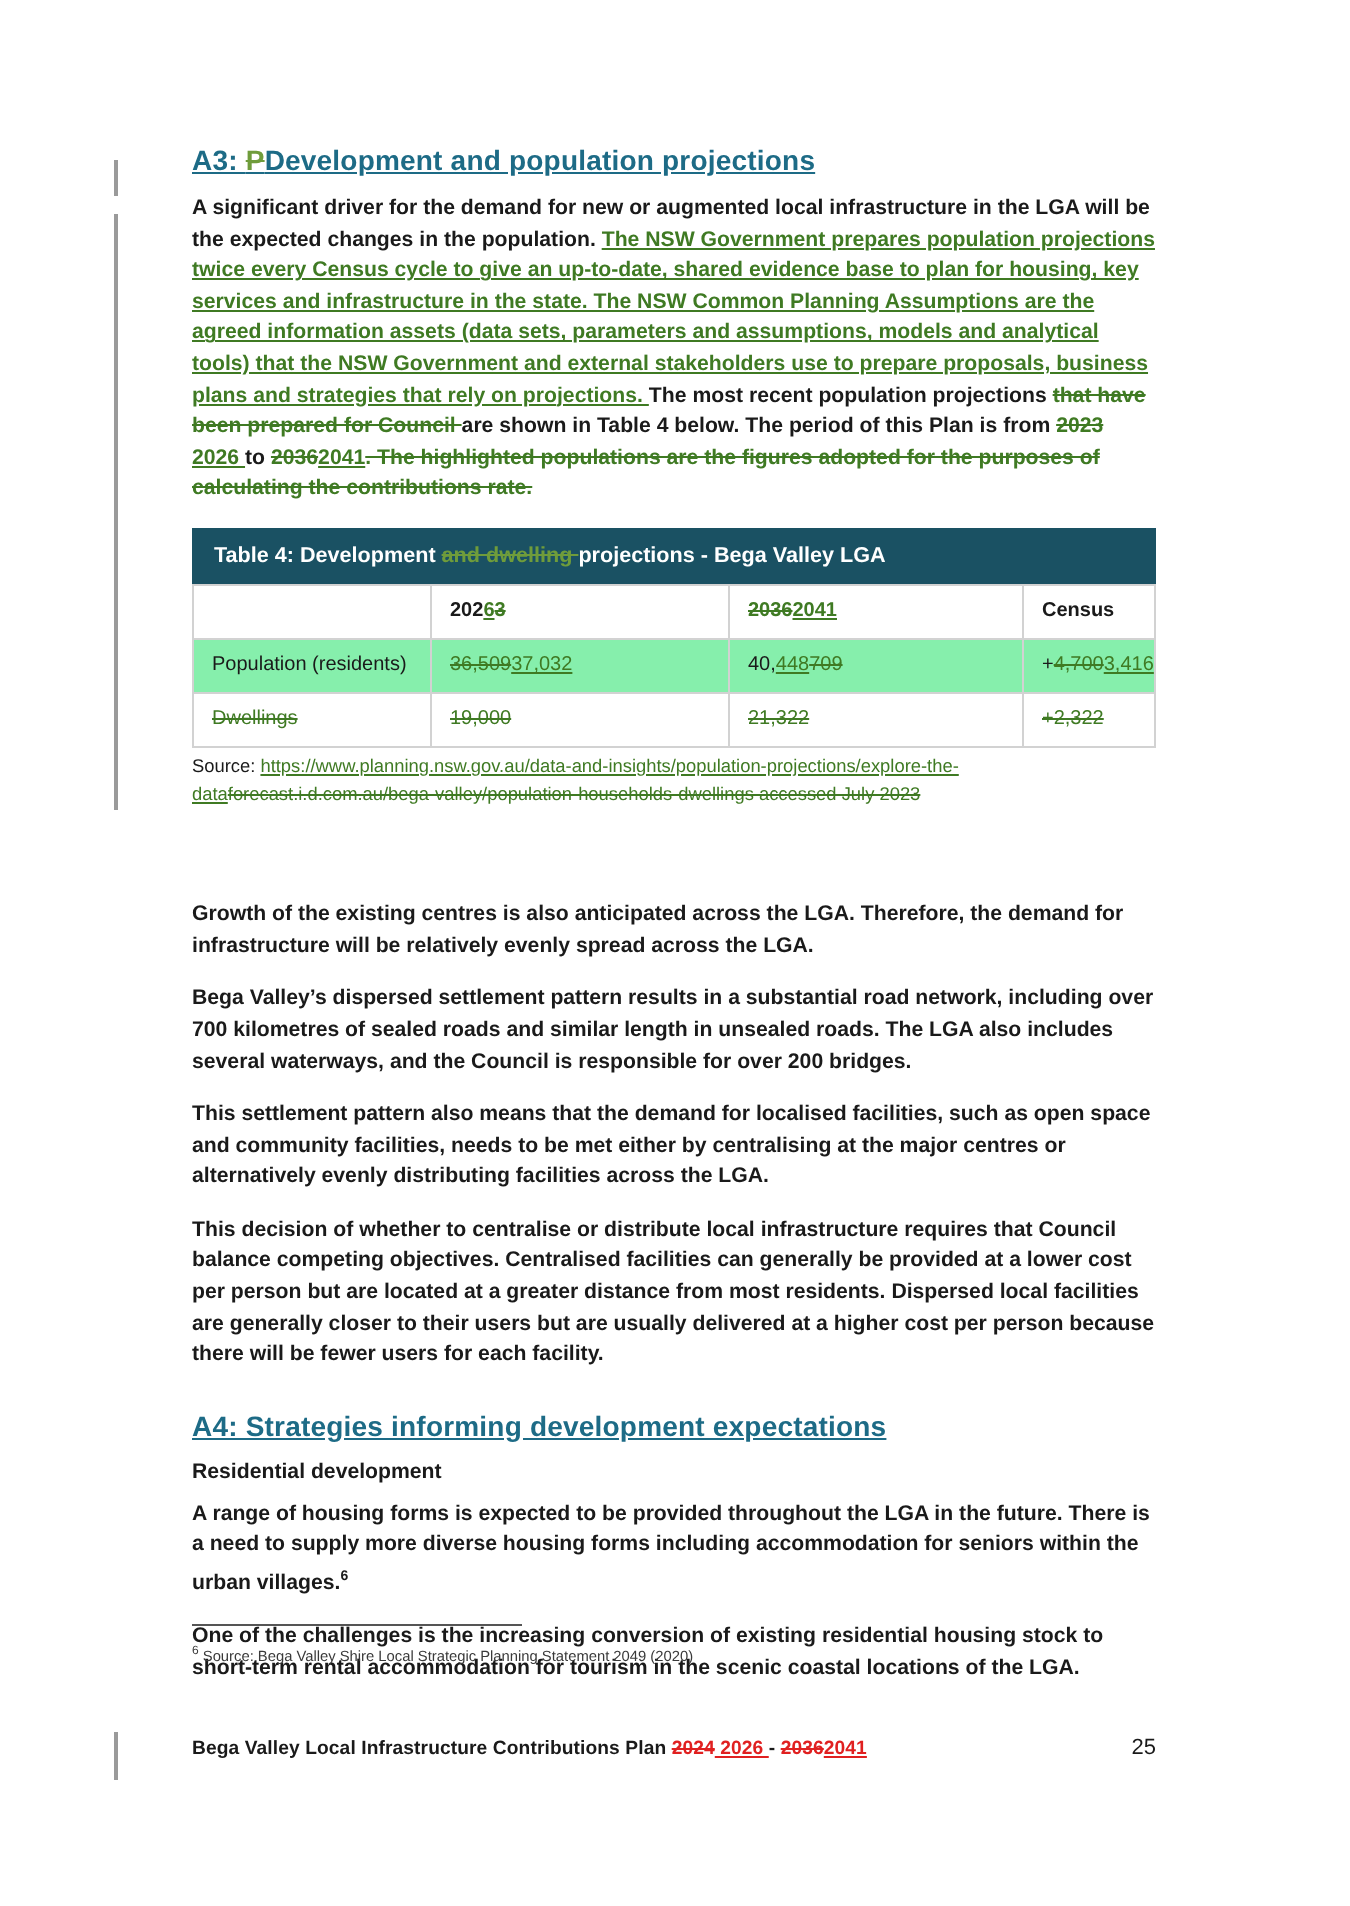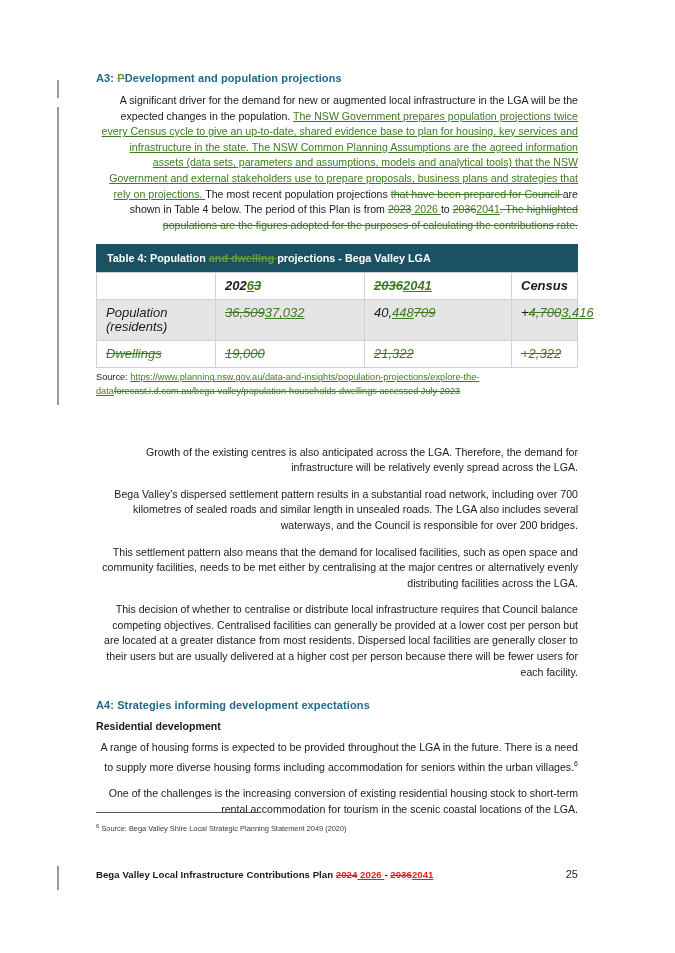--- a/index.html
+++ b/index.html
@@ -31,41 +31,43 @@
   
   .changebar {
     position: absolute;
     left: 57px;
     width: 2px;
     background: #9a9a9a;
   }
 
   
   h2.heading {
-    font-size: 11px;
+    font-size: 14px;
     font-weight: bold;
     color: #1d6b86;
     margin: 0 0 9px 0;
     letter-spacing: 0.1px;
+    text-decoration: underline;
   }
   h2.heading.a4 { margin-top: 0; }
   h3.subheading {
     font-size: 10.6px;
     font-weight: bold;
     color: #1a1a1a;
     margin: 0 0 8px 0;
   }
 
   
   p.body {
     font-size: 10.6px;
     line-height: 15.6px;
     color: #1a1a1a;
     margin: 0 0 11px 0;
-    text-align: right;
+    text-align: left;
+    font-weight: bold;
   }
 
   
   .ins {
     color: #3f7a23;
     text-decoration: underline;
     text-decoration-color: #3f7a23;
   }
   .del {
     color: #3f7a23;
@@ -101,33 +103,32 @@
     color: #ffffff;
     font-size: 10.8px;
     font-weight: bold;
     text-align: left;
     padding: 8px 10px 8px 11px;
     box-sizing: border-box;
   }
   table.datatable th,
   table.datatable td {
     border: 1px solid #d2d2d2;
-    font-size: 13px;
+    font-size: 10px;
     color: #1a1a1a;
     padding: 6px 9px;
     vertical-align: top;
     text-align: left;
     line-height: 14px;
-    font-style: italic;
   }
   table.datatable th {
     font-weight: bold;
     background: #ffffff;
   }
-  table.datatable tr.shaded td { background: #e5e5e5; margin-left: 24px; }
+  table.datatable tr.shaded td { background: #86efac; margin-left: 24px; }
   table.datatable td:first-child,
   table.datatable th:first-child { width: 100px; }
   table.datatable td:nth-child(2),
   table.datatable th:nth-child(2) { width: 130px; }
   table.datatable td:nth-child(3),
   table.datatable th:nth-child(3) { width: 128px; }
 
   p.source {
     font-size: 9.2px;
     line-height: 13.6px;
@@ -189,21 +190,21 @@
   <div class="changebar" style="top:107px; height:298px;"></div>
   <div class="changebar" style="top:866px; height:24px;"></div>
 
   <div class="content">
 
     <h2 class="heading"><span>A3: </span><span class="del-hdr">P</span><span>Development and population projections</span></h2>
 
     <p class="body"><span>A significant driver for the demand for new or augmented local infrastructure in the LGA will be the expected changes in the population. </span><span class="ins">The NSW Government prepares population projections twice every Census cycle to give an up-to-date, shared evidence base to plan for housing, key services and infrastructure in the state. The NSW Common Planning Assumptions are the agreed information assets (data sets, parameters and assumptions, models and analytical tools) that the NSW Government and external stakeholders use to prepare proposals, business plans and strategies that rely on projections. </span><span>The most recent population projections </span><span class="del">that have been prepared for Council </span><span>are shown in Table 4 below. The period of this Plan is from </span><span class="del">2023</span><span class="ins"> 2026 </span><span>to </span><span class="del">2036</span><span class="ins">2041</span><span class="del">. The highlighted populations are the figures adopted for the purposes of calculating the contributions rate.</span></p>
 
     <table class="datatable">
-      <caption><span>Table 4: Population </span><span class="del-hdr">and dwelling </span><span>projections - Bega Valley LGA</span></caption>
+      <caption><span>Table 4: Development </span><span class="del-hdr">and dwelling </span><span>projections - Bega Valley LGA</span></caption>
       <thead>
         <tr>
           <th></th>
           <th><span>202</span><span class="ins">6</span><span class="del">3</span></th>
           <th><span class="del">2036</span><span class="ins">2041</span></th>
           <th>Census</th>
         </tr>
       </thead>
       <tbody>
         <tr class="shaded">

